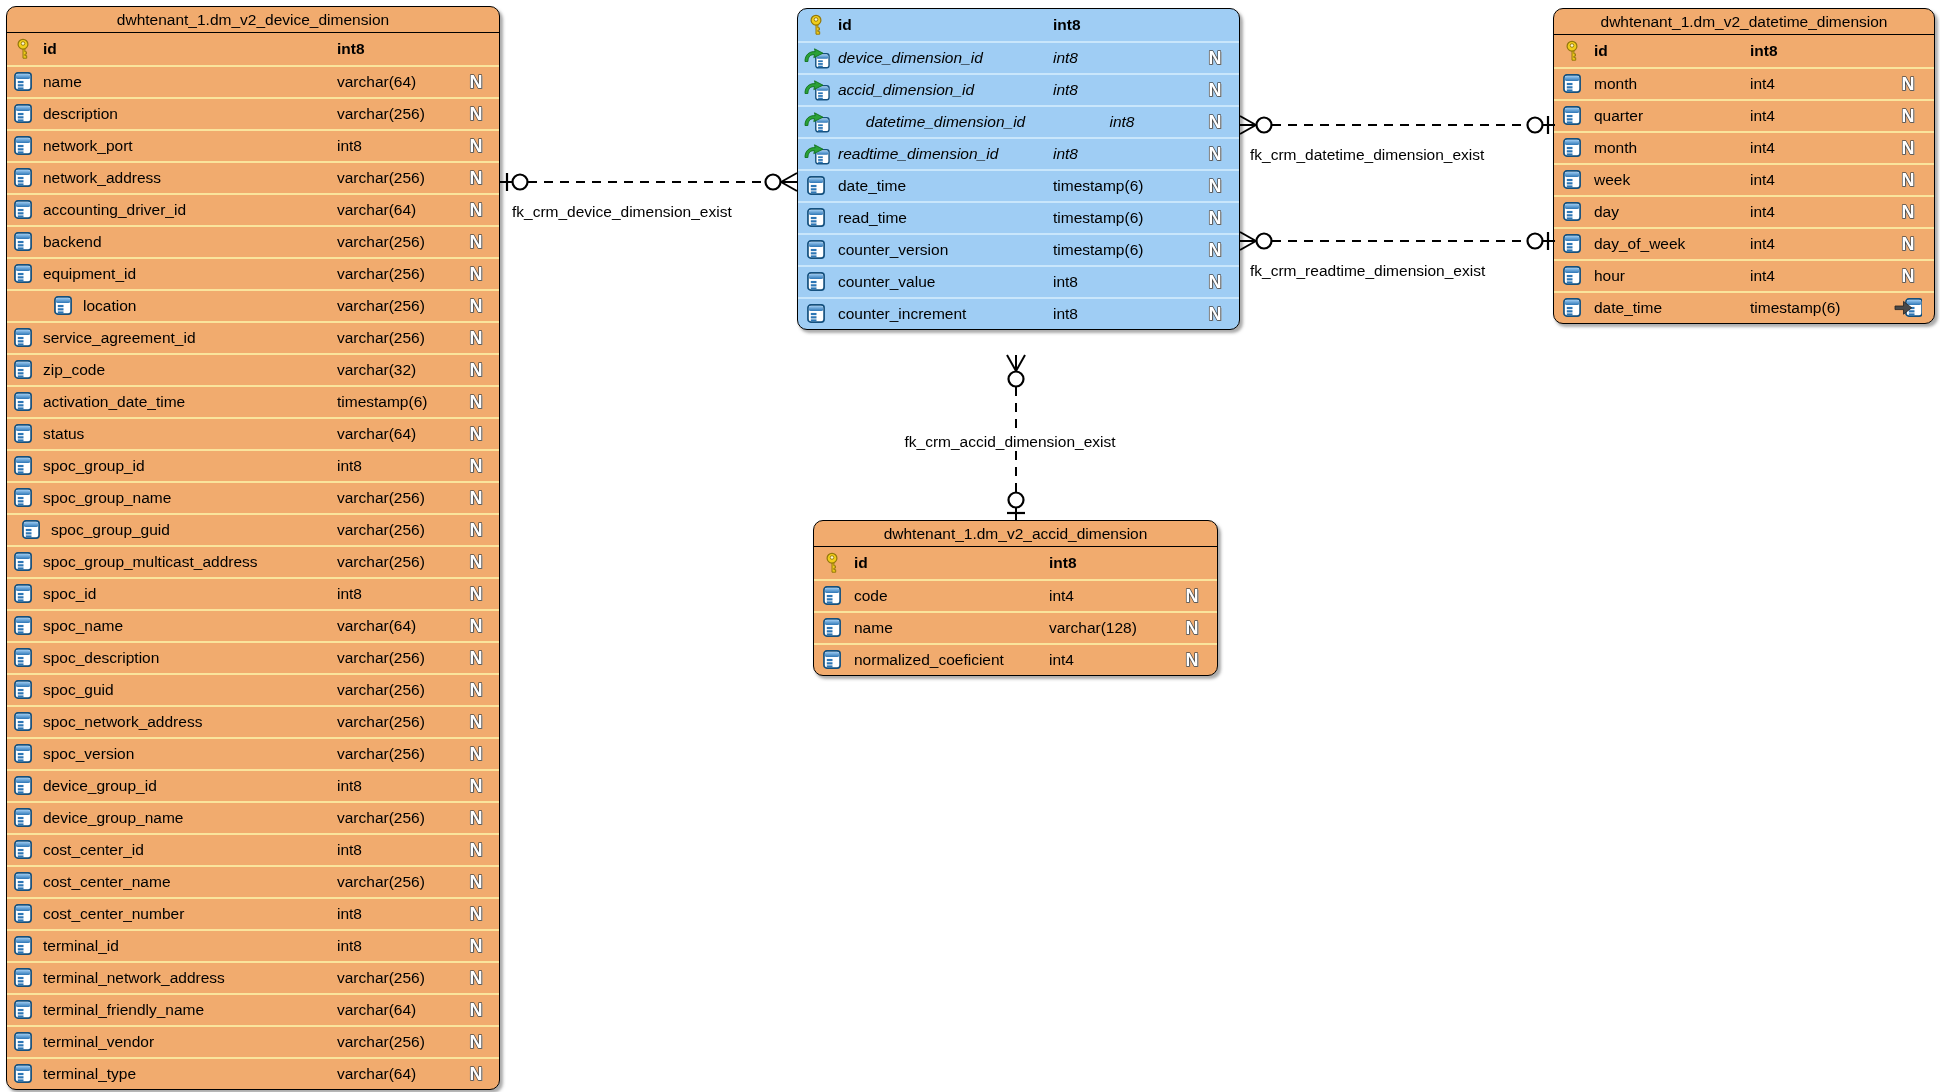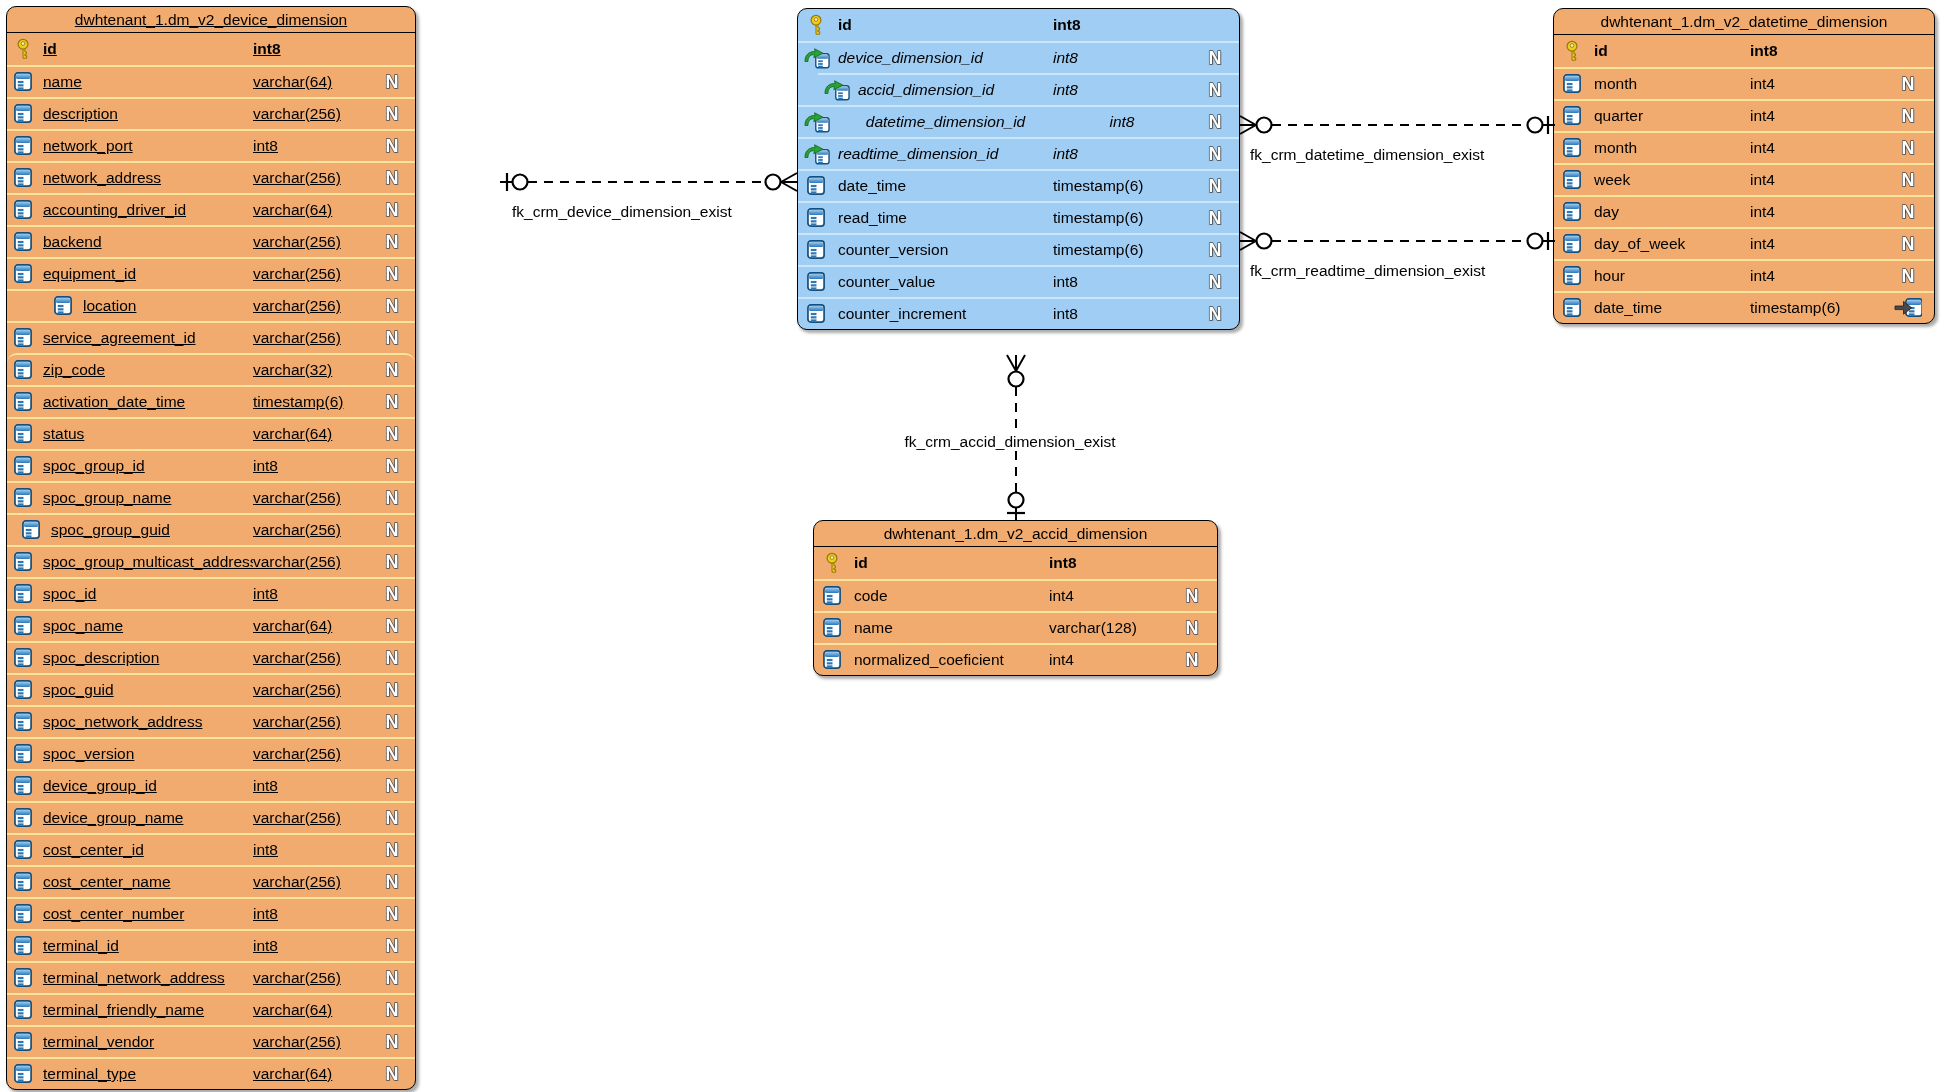--- a/index.html
+++ b/index.html
@@ -28,21 +28,21 @@
 
 <div id="canvas">
   <svg id="defs-holder" aria-hidden="true">
     <defs>
       <linearGradient id="colgrad" x1="0" y1="0" x2="0" y2="1">
         <stop offset="0" stop-color="#9CCAF2"></stop>
           <stop offset="1" stop-color="#2D76B5"></stop>
       </linearGradient>
     </defs>
   </svg>
-<div class="db-table orange" style="left: 6px; top: 6px; width: 410px; text-decoration: underline;">
+<div class="db-table orange" style="left: 6px; top: 6px; width: 494px;">
       <div class="tbl-header">dwhtenant_1.dm_v2_device_dimension</div>
       <div class="tbl-row pk" style="grid-template-columns: 32px 1fr 116px 46px;">
         <span class="cell-icon">
           <svg width="20" height="22" viewBox="0 0 20 22">
             <path d="M10 10.4 L10 20.2 L13.7 20.2 L13.7 17.7 L11.9 17.7 L11.9 16.1 L13.4 16.1 L13.4 13.8 L11.9 13.8 L11.9 10.4 Z" fill="#F1CD1A" stroke="#93770A" stroke-width="1"></path>
             <circle cx="10" cy="6.2" r="4.9" fill="#F1CD1A" stroke="#93770A" stroke-width="1.2"></circle>
             <circle cx="10" cy="5.5" r="1.8" fill="#FDF6D0" stroke="#93770A" stroke-width="0.9"></circle>
           </svg>
         </span>
         <span class="col-name">id</span>
@@ -231,21 +231,21 @@
         </span>
         <span class="col-name">service_agreement_id</span>
         <span class="col-type">varchar(256)</span>
         <span class="cell-null">
           <svg width="20" height="20" viewBox="0 0 20 20">
             <text x="11.2" y="17.2" text-anchor="middle" font-family="Liberation Sans,sans-serif" font-size="18" font-weight="bold" fill="#9a9a9a">N</text>
             <text x="10" y="16" text-anchor="middle" font-family="Liberation Sans,sans-serif" font-size="18" font-weight="bold" fill="#ffffff" stroke="#4A4A4A" stroke-width="1.5" paint-order="stroke" stroke-linejoin="round">N</text>
           </svg>
         </span>
       </div>
-      <div class="tbl-row col" style="grid-template-columns: 32px 1fr 116px 46px; border-radius: 10px;">
+      <div class="tbl-row col" style="grid-template-columns: 32px 1fr 116px 46px;">
         <span class="cell-icon">
           <svg width="19" height="20" viewBox="0 0 19 20">
             <g transform="scale(0.95)">
               <rect x="1" y="1" width="17" height="18" rx="3" fill="#ffffff" stroke="#14507E" stroke-width="1.8"></rect>
               <rect x="2" y="2" width="15" height="5.4" rx="2" fill="url(#colgrad)"></rect>
               <rect x="4" y="9.4" width="6" height="2.3" fill="#2D76B5"></rect>
               <rect x="4" y="12.9" width="6" height="2.3" fill="#2D76B5"></rect>
               <rect x="4" y="16.2" width="6" height="2.1" fill="#2D76B5"></rect>
             </g>
           </svg>
@@ -752,21 +752,21 @@
         </span>
         <span class="col-name">device_dimension_id</span>
         <span class="col-type">int8</span>
         <span class="cell-null">
           <svg width="20" height="20" viewBox="0 0 20 20">
             <text x="11.2" y="17.2" text-anchor="middle" font-family="Liberation Sans,sans-serif" font-size="18" font-weight="bold" fill="#9a9a9a">N</text>
             <text x="10" y="16" text-anchor="middle" font-family="Liberation Sans,sans-serif" font-size="18" font-weight="bold" fill="#ffffff" stroke="#4A4A4A" stroke-width="1.5" paint-order="stroke" stroke-linejoin="round">N</text>
           </svg>
         </span>
       </div>
-      <div class="tbl-row fk" style="grid-template-columns: 36px 1fr 138px 48px; margin-left: 20px;">
+      <div class="tbl-row fk" style="grid-template-columns: 36px 1fr 138px 48px;">
         <span class="cell-icon">
           <svg width="27" height="21" viewBox="0 0 27 21">
             <g transform="translate(12,5)">
               <g transform="scale(0.78)">
                 <rect x="1" y="1" width="17" height="18" rx="3" fill="#ffffff" stroke="#14507E" stroke-width="1.8"></rect>
                 <rect x="2" y="2" width="15" height="5.4" rx="2" fill="url(#colgrad)"></rect>
                 <rect x="4" y="9.4" width="6" height="2.3" fill="#2D76B5"></rect>
                 <rect x="4" y="12.9" width="6" height="2.3" fill="#2D76B5"></rect>
                 <rect x="4" y="16.2" width="6" height="2.1" fill="#2D76B5"></rect>
               </g>

